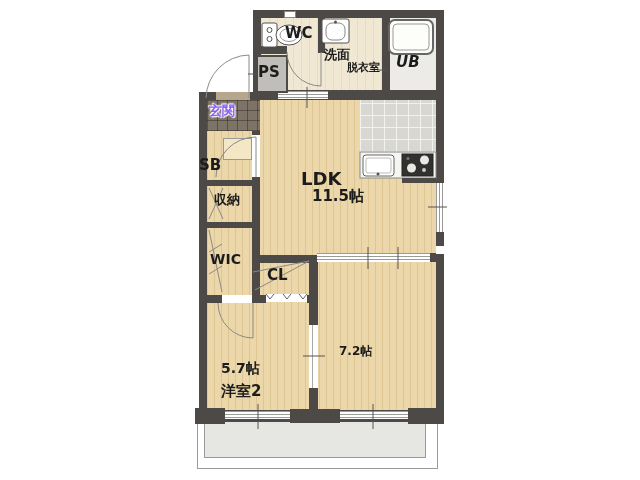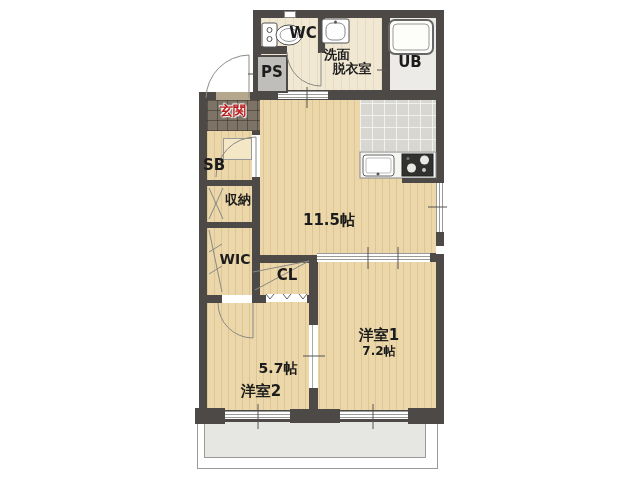--- a/index.html
+++ b/index.html
@@ -21,22 +21,22 @@
   .wall{background:#4d4946;}
   .white{background:#ffffff;}
   
   .win-h{background:linear-gradient(to bottom,#9a9a98 0 1px,#fff 1px 3px,#9a9a98 3px 4px,#fff 4px 6px,#9a9a98 6px 7px,#fff 7px 8px);}
   .win-v{background:linear-gradient(to right,#9a9a98 0 1px,#fff 1px 3px,#9a9a98 3px 4px,#fff 4px 6px,#9a9a98 6px 7px,#fff 7px 8px);}
   .slide-v{background:linear-gradient(to right,#fff 0 3px,#a9a9a6 3px 4px,#fff 4px 9px);}
   .balcony-outer{background:#fff;border:1px solid #9a9a98;}
   .balcony-floor{background:#e6e6e3;border:1px solid #9a9a98;}
   .psbox{background:#bfbebb;border:2px solid #4d4946;box-sizing:border-box;}
   .step{background:#b5a78d;}
-  .lbl{color:#1c1c1c;font-weight:600;text-align:center;line-height:1.05;white-space:nowrap;}
-  .halo{color:#b91c1c;text-shadow:0 0 2px #fff,0 0 2px #fff,1px 1px 1px #fff,-1px -1px 1px #fff;}
+  .lbl{color:#1c1c1c;font-weight:600;text-align:left;line-height:1.05;white-space:nowrap;}
+  .halo{color:#8b5cf6;text-shadow:0 0 2px #fff,0 0 2px #fff,1px 1px 1px #fff,-1px -1px 1px #fff;}
   svg{position:absolute;left:0;top:0;pointer-events:none;}
 </style>
 </head>
 <body>
 
 <div id="canvas">
 
   <div class="abs wood" style="left:207px;top:100px;width:229px;height:312px;"></div>
   <div class="abs cream" style="left:261px;top:18px;width:175px;height:72px;"></div>
   <div class="abs ubfloor" style="left:388px;top:18px;width:48px;height:72px;"></div>
@@ -159,26 +159,26 @@
       <line x1="428" y1="207" x2="447" y2="207"></line>
       <line x1="307" y1="87" x2="307" y2="108"></line>
       <line x1="248" y1="74" x2="257" y2="74"></line>
       <line x1="377" y1="70" x2="387" y2="70"></line>
     </g>
   </svg>
 
   <div class="abs lbl" style="left:285px;top:26px;width:36px;font-size:15px;">WC</div>
   <div class="abs lbl" style="left:258px;top:65px;width:28px;font-size:15px;">PS</div>
   <div class="abs lbl" style="left:324px;top:48px;width:56px;font-size:13px;text-align:left;">洗面</div>
-  <div class="abs lbl" style="left:324px;top:62px;width:56px;font-size:13px;text-align:center;">脱衣室</div>
-  <div class="abs lbl" style="left:396px;top:55px;width:28px;font-size:15px;">UB</div>
+  <div class="abs lbl" style="left:324px;top:62px;width:56px;font-size:11px;text-align:right;">脱衣室</div>
+  <div class="abs lbl" style="left:396px;top:55px;width:28px;font-size:15px;font-style:italic;">UB</div>
   <div class="abs lbl halo" style="left:209px;top:104px;width:48px;font-size:13px;">玄関</div>
   <div class="abs lbl" style="left:199px;top:158px;width:30px;font-size:15px;">SB</div>
   <div class="abs lbl" style="left:214px;top:193px;width:48px;font-size:13px;">収納</div>
   <div class="abs lbl" style="left:210px;top:252px;width:50px;font-size:14px;">WIC</div>
   <div class="abs lbl" style="left:267px;top:268px;width:40px;font-size:15px;">CL</div>
-  <div class="abs lbl" style="left:289px;top:189px;width:80px;font-size:15px;margin-top:24px;">11.5帖</div>
-  <div class="abs lbl" style="left:339px;top:328px;width:80px;font-size:15px;">洋室1</div>
+  <div class="abs lbl" style="left:301px;top:170px;width:80px;font-size:18px;">LDK</div>
+  <div class="abs lbl" style="left:312px;top:189px;width:80px;font-size:15px;">11.5帖</div>
   <div class="abs lbl" style="left:339px;top:345px;width:80px;font-size:12px;">7.2帖</div>
   <div class="abs lbl" style="left:221px;top:344px;width:80px;font-size:15px;margin-top:40px;">洋室2</div>
-  <div class="abs lbl" style="left:238px;top:361px;width:80px;font-size:14px;">5.7帖</div>
+  <div class="abs lbl" style="left:221px;top:361px;width:80px;font-size:14px;">5.7帖</div>
 
 </div>
 
 </body></html>

